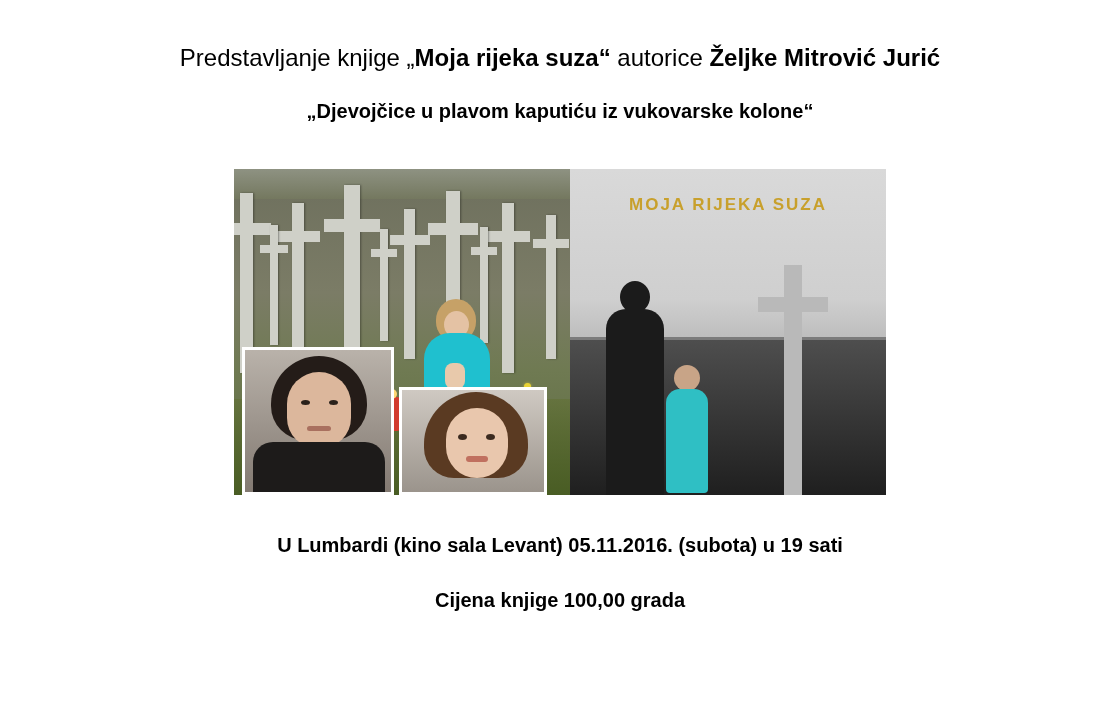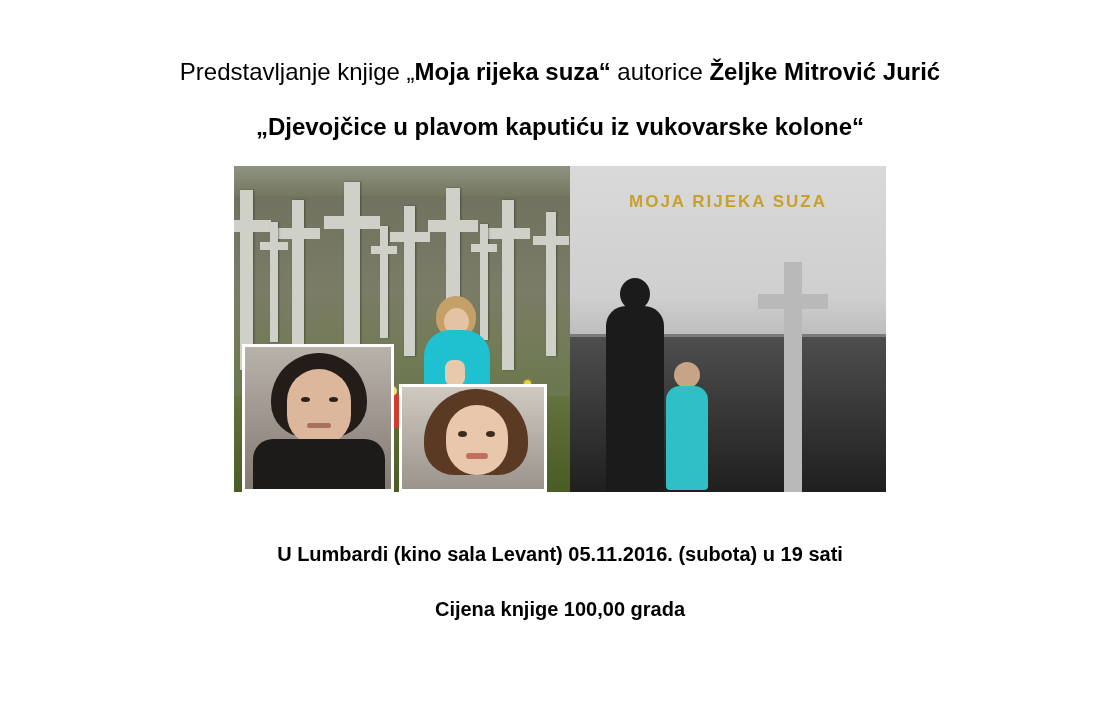--- a/index.html
+++ b/index.html
@@ -16,40 +16,41 @@
     position: relative;
   }
 
   .poster {
     width: 1120px;
     height: 709px;
     display: flex;
     flex-direction: column;
     align-items: center;
     box-sizing: border-box;
-    padding-top: 58px;
+    padding-top: 44px;
   }
 
   .headline-block {
     width: 100%;
     text-align: center;
   }
 
   .line1 {
     font-size: 24px;
     line-height: 1.2;
     margin-bottom: 26px;
     white-space: nowrap;
   }
   .line1 .bold { font-weight: bold; }
 
   .line2 {
-    font-size: 24px;
+    font-size: 20px;
     font-weight: bold;
     line-height: 1.2;
+    margin-bottom: 22px;
     white-space: nowrap;
   }
 
   .line3 {
     font-size: 24px;
     line-height: 1.2;
     margin-bottom: 0;
     white-space: nowrap;
   }
 
@@ -238,21 +239,21 @@
     position:absolute;left:8px;top:0;width:26px;height:26px;border-radius:50%;background:#c8a487;
   }
   .silhouette-child .body{
     position:absolute;left:0;top:24px;width:42px;height:104px;background:#2fbfc4;border-radius:14px 14px 4px 4px;
   }
 
   
   .footer-block {
     width: 100%;
     text-align: center;
-    margin-top: 51px;
+    margin-top: 39px;
   }
   .footer-line1 {
     font-size: 20px;
     font-weight: bold;
     margin-bottom: 32px;
     white-space: nowrap;
   }
   .footer-line2 {
     font-size: 20px;
     font-weight: bold;

